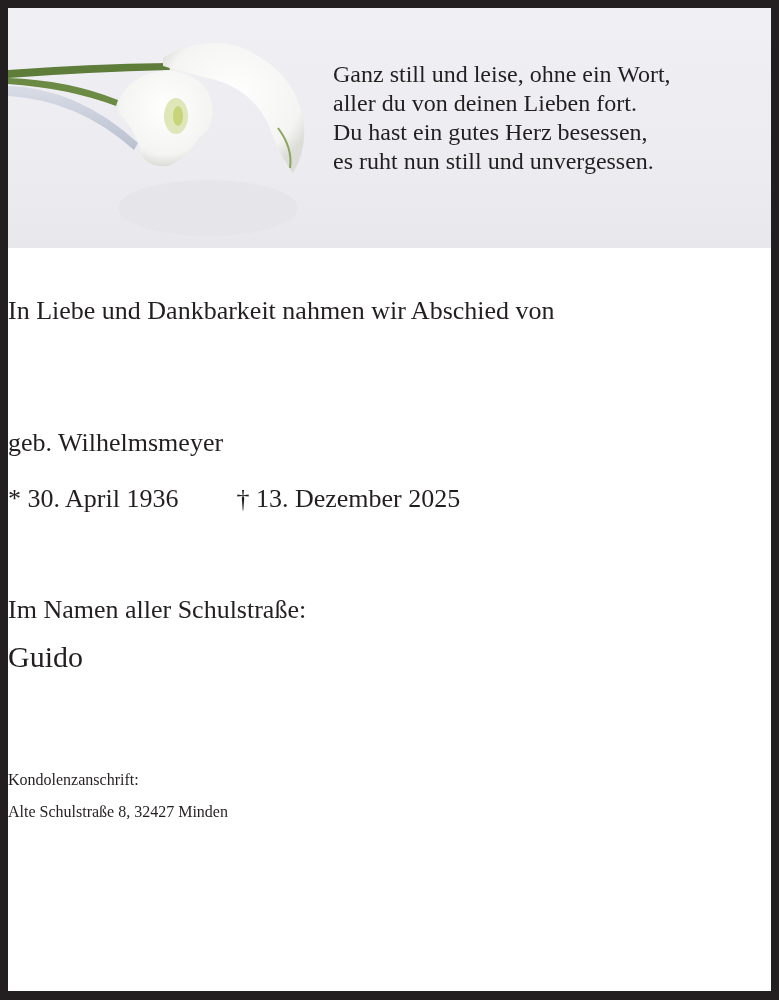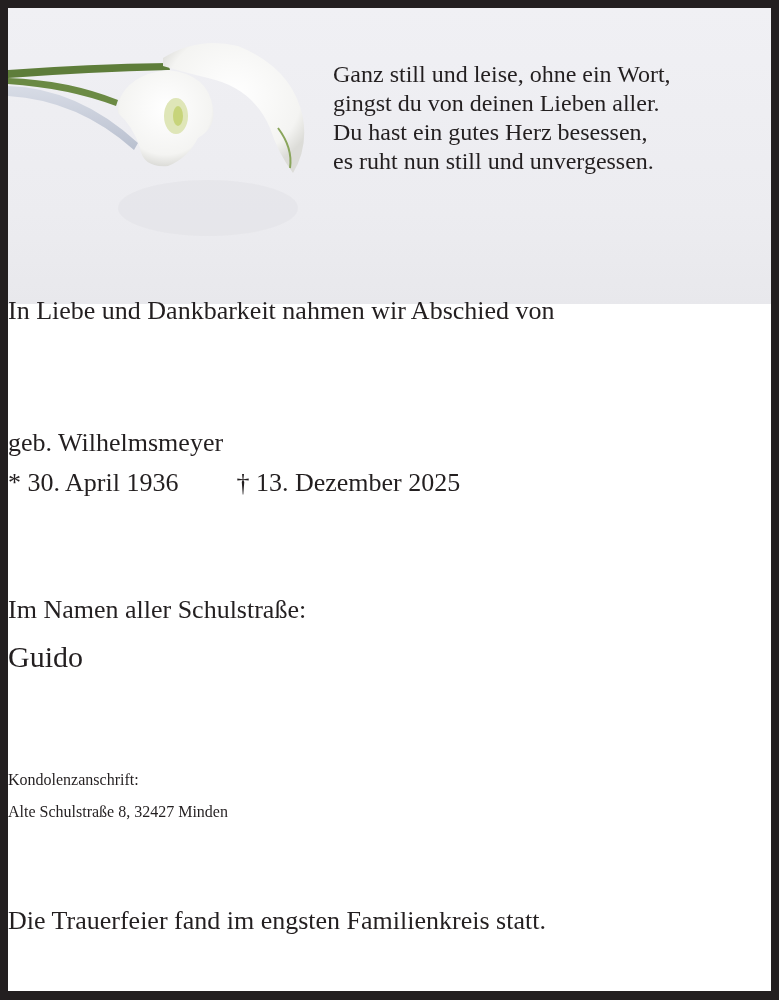--- a/index.html
+++ b/index.html
@@ -14,21 +14,21 @@
   .card {
     position: absolute;
     left: 8px; top: 8px;
     width: 763px; height: 983px;
     background: #ffffff;
     overflow: hidden;
   }
   .header {
     position: absolute;
     left: 0; top: 0;
-    width: 763px; height: 296px;
+    width: 763px; height: 240px;
     background: linear-gradient(180deg, #f0f0f4 0%, #ececf0 70%, #e8e8ec 100%);
   }
   .flower {
     position: absolute; left: 0; top: 0; width: 320px; height: 240px;
   }
   .poem {
     position: absolute;
     left: 325px; top: 52px;
     font-size: 24px;
     line-height: 29px;
@@ -38,21 +38,21 @@
   .center {
     position: absolute;
     left: 0; width: 763px;
     text-align: left;
     white-space: nowrap;
   }
   .intro { top: 288px; font-size: 26px; }
   .name { top: 335px; font-size: 52px; line-height: 60px; }
   .maiden { top: 412px; font-size: 26px; margin-top: 8px; }
   .dates { top: 460px; font-size: 26px; }
-  .dates span { display: inline-block; }
+  .dates span { display: inline-block; margin-top: 16px; }
   .dates .gap { width: 58px; }
   .onbehalf { top: 587px; font-size: 26px; }
   .signer { top: 632px; font-size: 30px; }
   .condolence { top: 756px; font-size: 16px; line-height: 32px; }
   .ceremony { top: 898px; font-size: 26px; }
 </style>
 </head>
 <body>
 
 <div class="card">
@@ -79,34 +79,33 @@
 
       <path d="M155 50 Q190 28 230 38 Q285 60 295 110 Q300 140 285 165 Q270 145 262 120 Q245 80 200 70 Q175 64 155 58 Z" fill="url(#petal)"></path>
       <path d="M270 120 Q285 140 282 160" stroke="#8aa55c" stroke-width="2" fill="none"></path>
 
       <path d="M110 95 Q120 66 160 62 Q200 66 205 100 Q208 120 190 130 Q180 150 160 158 Q135 160 132 140 Q125 118 110 105 Z" fill="url(#petal)"></path>
       <ellipse cx="168" cy="108" rx="12" ry="18" fill="#dfe6b8"></ellipse>
       <ellipse cx="170" cy="108" rx="5" ry="10" fill="#c7d47a"></ellipse>
     </svg>
     <div class="poem">
       <div>Ganz still und leise, ohne ein Wort,</div>
-      <div>gingst du von deinen Lieben aller.</div>
+      <div>aller du von deinen Lieben fort.</div>
       <div>Du hast ein gutes Herz besessen,</div>
       <div>es ruht nun still und unvergessen.</div>
     </div>
   </div>
 
   <div class="center intro">In Liebe und Dankbarkeit nahmen wir Abschied von</div>
   <div class="center maiden">geb. Wilhelmsmeyer</div>
   <div class="center dates">
     <span>* 30. April 1936</span><span class="gap"></span><span>† 13. Dezember 2025</span>
   </div>
 
   <div class="center onbehalf">Im Namen aller Schulstraße:</div>
   <div class="center signer">Guido</div>
 
   <div class="center condolence">
     <div>Kondolenzanschrift:</div>
     <div>Alte Schulstraße 8, 32427 Minden</div>
   </div>
 
-  <div class="center ceremony">Die Trauerfeier fand im engsten Familienkreis statt.</div>
 </div>
 
 </body></html>

